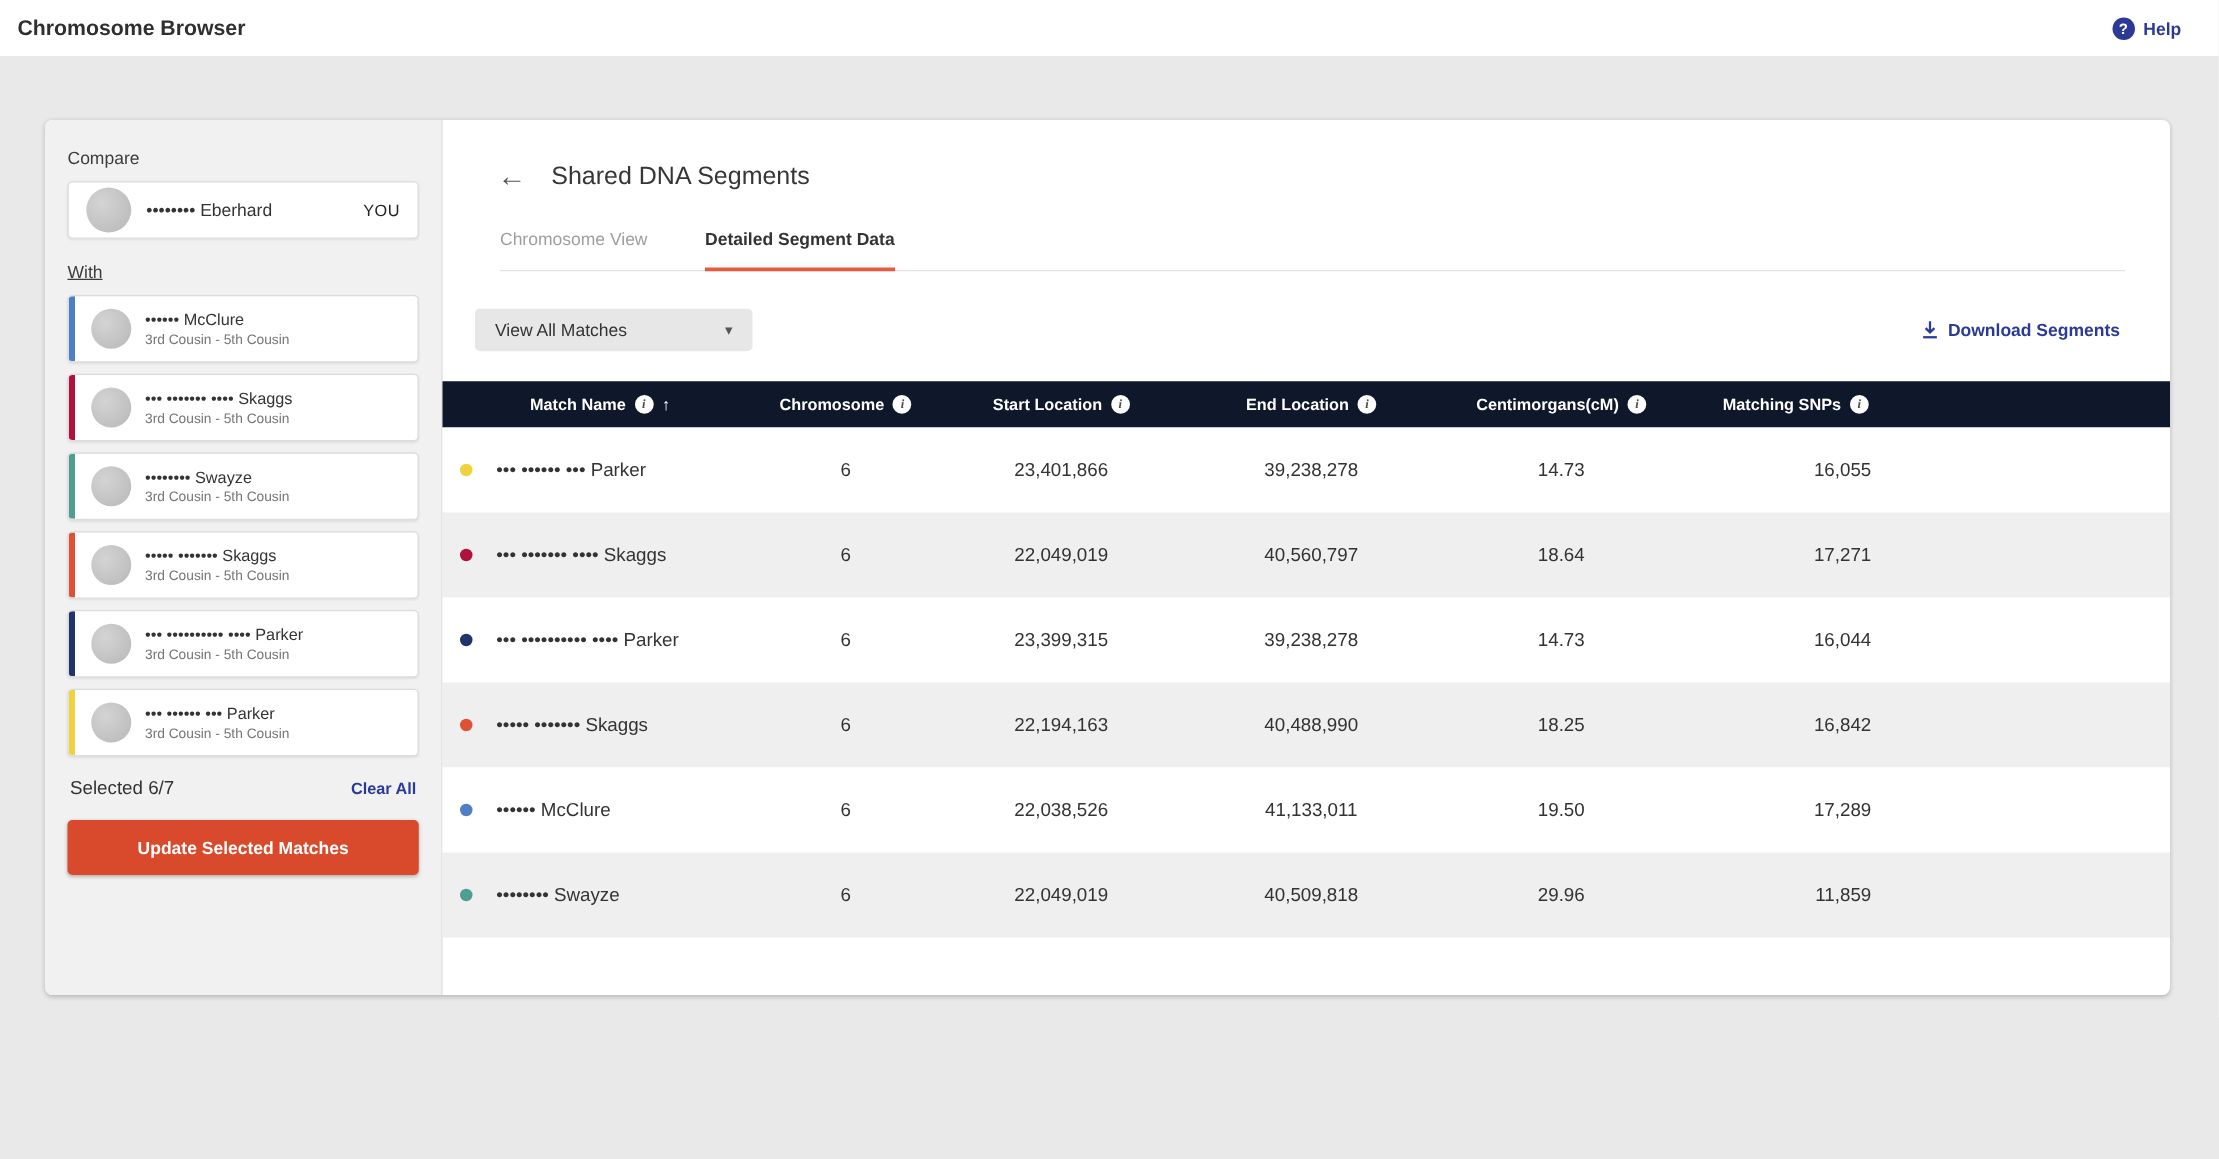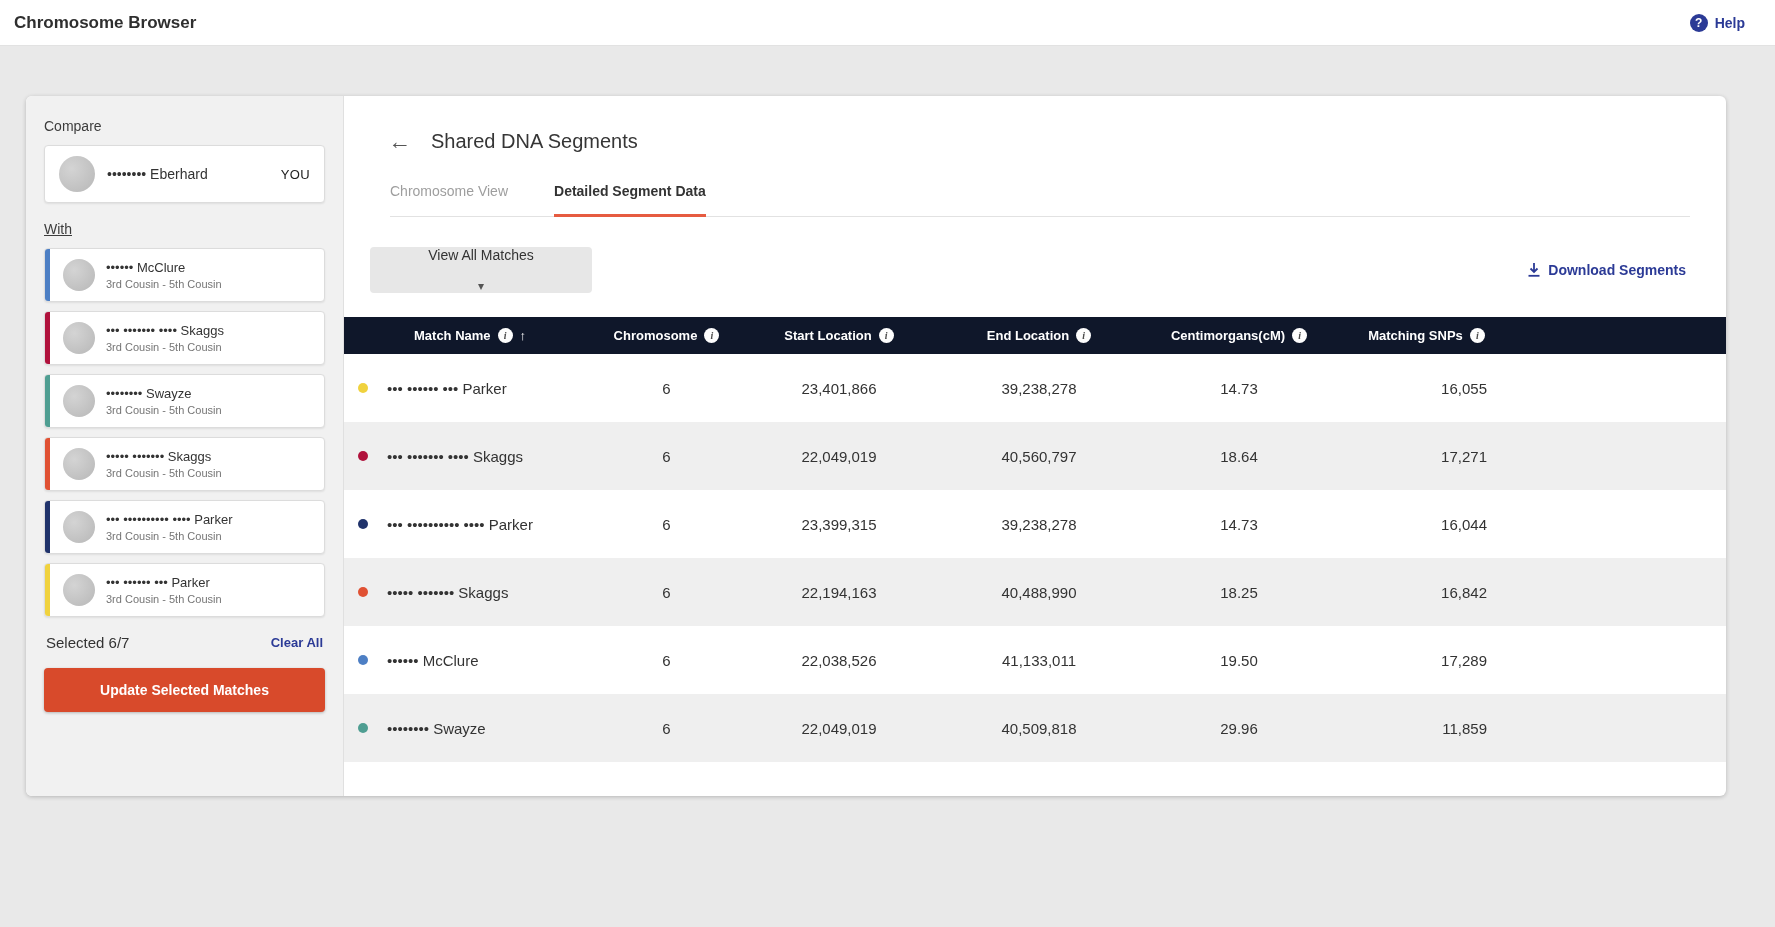--- a/index.html
+++ b/index.html
@@ -19,29 +19,29 @@
     padding: 0 30px 0 14px; z-index: 5;
   }
   .topbar-title { font-size: 17px; font-weight: 700; color: #2f2f2f; }
   .help { display: flex; align-items: center; gap: 7px; color: #2b3a96; font-weight: 700; font-size: 14px; cursor: pointer; }
   .help-icon {
     width: 18px; height: 18px; border-radius: 50%; background: #2b3a96; color: #fff;
     font-size: 12px; font-weight: 700; display: flex; align-items: center; justify-content: center;
   }
   
   .card {
-    position: absolute; left: 26px; top: 96px; width: 1700px; height: 700px;
+    position: absolute; left: 36px; top: 96px; width: 1700px; height: 700px;
     background: #fff; border-radius: 6px; box-shadow: 0 1px 4px rgba(0,0,0,.22);
     display: flex; overflow: hidden;
   }
   
   .sidebar { width: 318px; flex-shrink: 0; background: #f1f1f1; border-right: 1px solid #e0e0e0; padding: 22px 18px; }
   .section-label { font-size: 14px; color: #3c3c3c; margin-bottom: 11px; }
   .you-card {
-    background: #fff; border: 1px solid #dcdcdc; border-radius: 4px; height: 58px;
+    background: #fff; border: 1px solid #dcdcdc; border-radius: 4px; height: 46px;
     display: flex; align-items: center; gap: 12px; padding: 0 14px;
     box-shadow: 0 1px 2px rgba(0,0,0,.08);
   }
   .avatar { width: 36px; height: 36px; border-radius: 50%; background: radial-gradient(circle at 35% 35%, #d4d4d4, #b7b7b7); flex-shrink: 0; }
   .you-name { font-size: 14px; color: #333; }
   .you-badge { margin-left: auto; font-size: 13px; font-weight: 400; color: #222; letter-spacing: .4px; }
   .with-label { margin: 18px 0 11px; text-decoration: underline; }
   .match-card {
     position: relative; background: #fff; border: 1px solid #dcdcdc; border-radius: 4px;
     height: 54px; margin-bottom: 9px; display: flex; align-items: center; gap: 11px;
@@ -63,23 +63,23 @@
   .main { flex: 1; display: flex; flex-direction: column; min-width: 0; }
   .main-header { display: flex; align-items: center; gap: 20px; margin: 34px 0 0 44px; }
   .back-arrow { font-size: 23px; color: #555; cursor: pointer; line-height: 1; }
   .main-title { font-size: 20px; color: #363636; font-weight: 400; }
   .tabs { display: flex; gap: 46px; margin: 30px 36px 0 46px; border-bottom: 1px solid #e2e2e2; }
   .tab { font-size: 14px; padding-bottom: 15px; cursor: pointer; }
   .tab.inactive { color: #9e9e9e; font-weight: 400; }
   .tab.active { color: #333; font-weight: 700; border-bottom: 3px solid #e65b40; margin-bottom: -1px; }
   .controls { display: flex; justify-content: space-between; align-items: center; margin: 30px 40px 0 26px; }
   .dropdown {
-    width: 222px; height: 46px; background: #e7e7e7; border-radius: 4px;
+    width: 222px; height: 34px; background: #e7e7e7; border-radius: 4px;
     display: flex; align-items: center; justify-content: space-between;
-    padding: 0 16px; font-size: 14px; color: #333; cursor: pointer; flex-direction: column;
+    padding: 0 16px; font-size: 14px; color: #333; cursor: pointer;
   }
   .caret { font-size: 12px; color: #555; }
   .download { display: flex; align-items: center; gap: 6px; color: #2b3a96; font-size: 14px; font-weight: 700; cursor: pointer; }
   
   .table { margin-top: 24px; }
   .thead, .trow { display: grid; grid-template-columns: 255px 135px 210px 190px 210px 165px auto; align-items: center; }
   .thead { background: #0f172a; height: 37px; color: #fff; font-size: 13px; font-weight: 700; }
   .th { display: flex; align-items: center; justify-content: center; gap: 7px; cursor: pointer; }
   .th.name-col { justify-content: flex-start; padding-left: 70px; }
   .info-icon {

